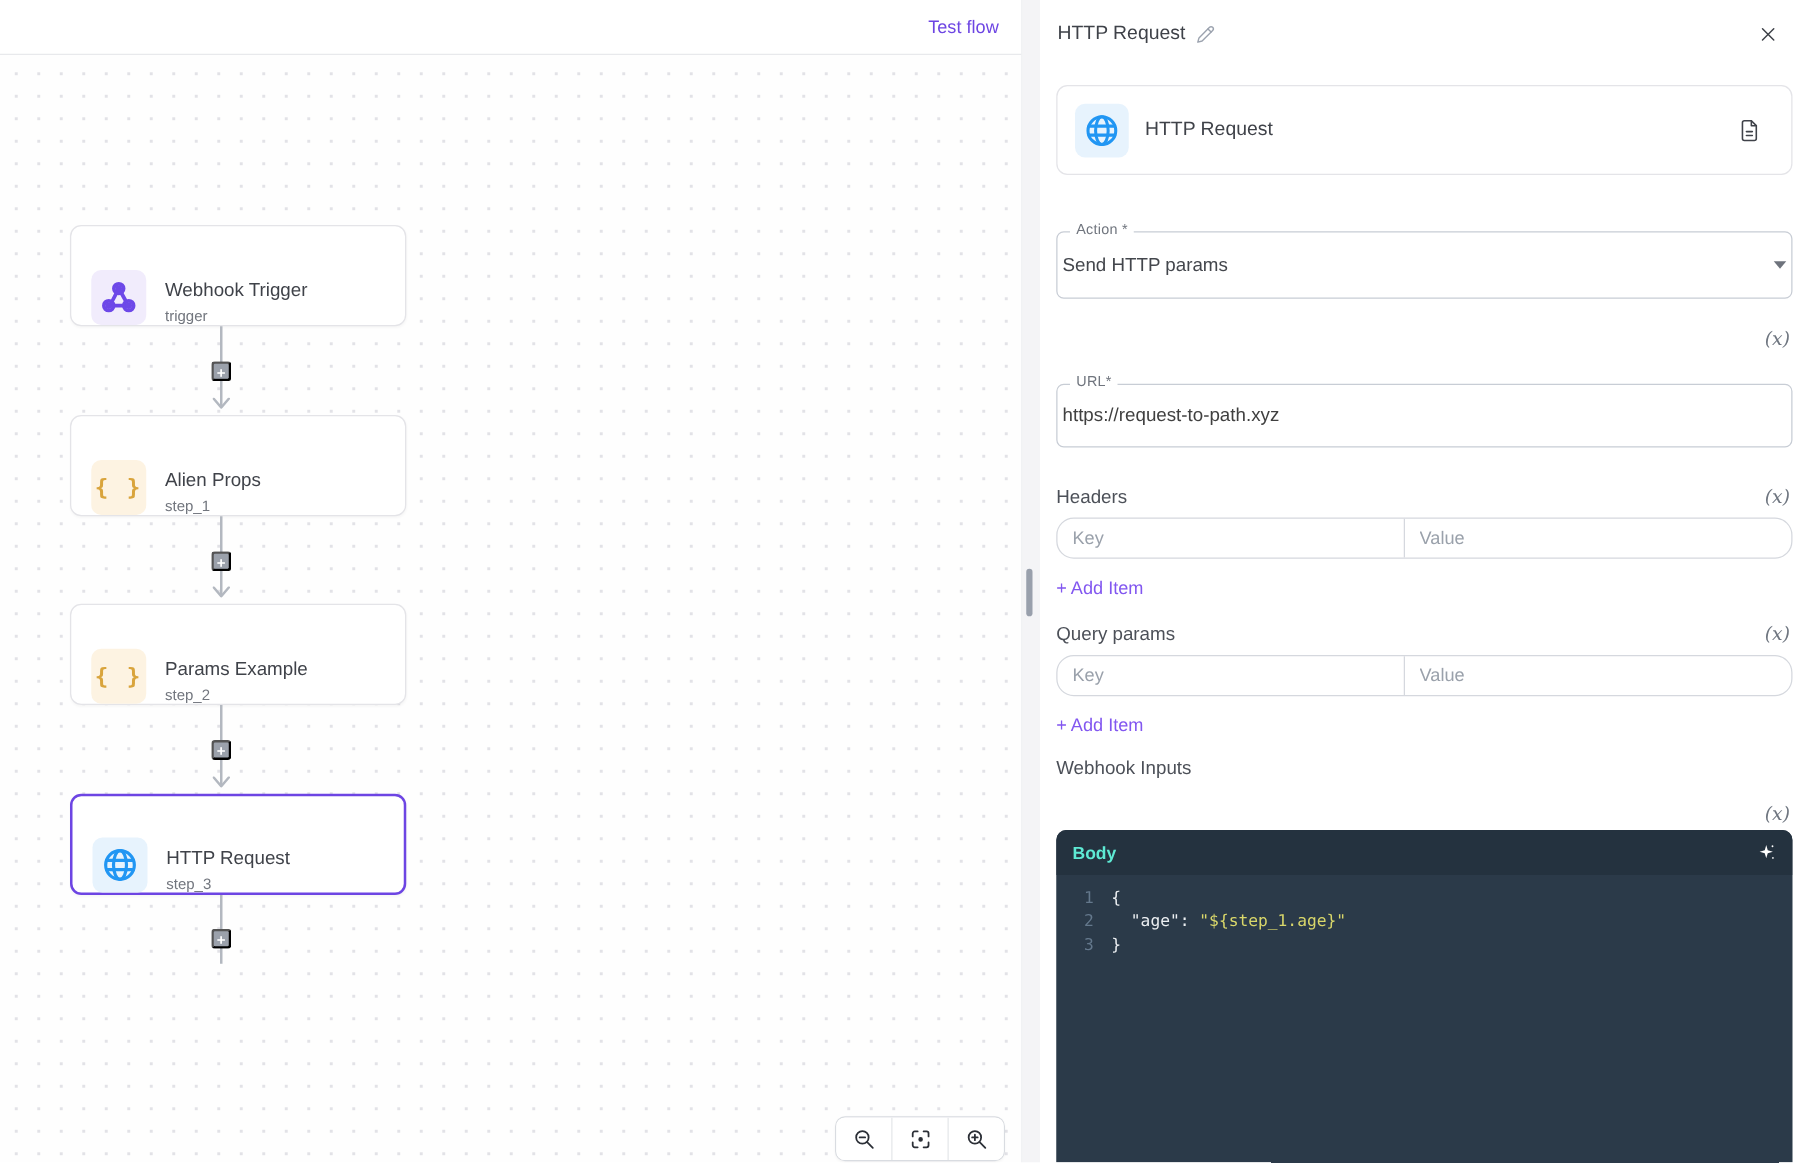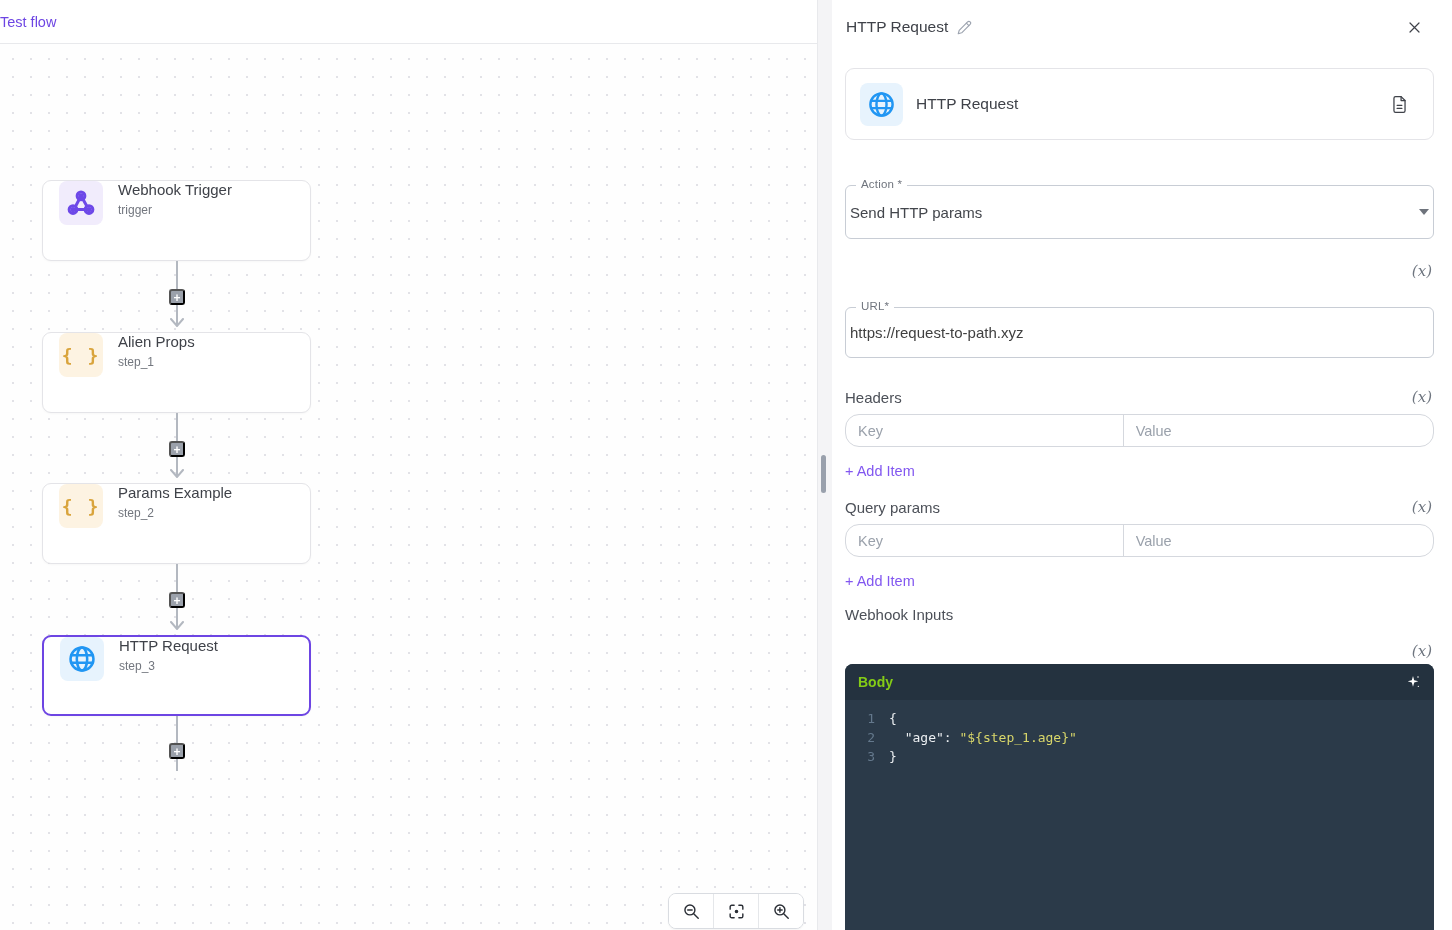--- a/index.html
+++ b/index.html
@@ -1,27 +1,27 @@
 <!DOCTYPE html>
 <html><head>
 <meta charset="utf-8">
 <style>
   * { margin:0; padding:0; box-sizing:border-box; }
   html,body { width:1452px; height:930px; overflow:hidden; }
   body { display:flex; font-family:"Liberation Sans", sans-serif; background:#fff; color:#3f4249; }
 
   
   .left-wrap { width:818px; height:930px; display:flex; flex-direction:column; border-right:1px solid #e8e9ec; }
-  .topbar { height:44px; background:#fff; border-bottom:1px solid #e8e9ec; display:flex; align-items:center; padding-right:18px; flex:none; }
+  .topbar { height:44px; background:#fff; border-bottom:1px solid #e8e9ec; display:flex; align-items:center; justify-content:flex-end; padding-right:18px; flex:none; }
   .testflow { color:#6d45e3; font-size:14.5px; cursor:pointer; background:none; border:none; font-family:inherit; }
   .canvas { position:relative; flex:1; background:#fefefe;
     background-image: radial-gradient(#e2e2e7 1.4px, transparent 1.4px);
     background-size:18px 18px; background-position:4px 6px; }
 
-  .node { position:absolute; left:42px; width:269px; height:81px; background:#fff; border:1px solid #e4e4e8; border-radius:9px; display:flex; align-items:flex-start; padding:0 16px; gap:15px; box-shadow:0 1px 2px rgba(0,0,0,0.03); cursor:pointer; }
+  .node { position:absolute; left:56px; width:269px; height:81px; background:#fff; border:1px solid #e4e4e8; border-radius:9px; display:flex; align-items:flex-end; padding:0 16px; gap:15px; box-shadow:0 1px 2px rgba(0,0,0,0.03); cursor:pointer; }
   .node.selected { border:2px solid #6d45e3; }
   .node-icon { width:44px; height:44px; border-radius:8px; display:flex; align-items:center; justify-content:center; flex:none; }
   .icon-purple-bg { background:#f1ecfc; }
   .icon-amber-bg { background:#fdf3e2; }
   .icon-blue-bg { background:#e7f3fd; }
   .braces-glyph { font-family:"DejaVu Sans Mono", monospace; font-size:18px; font-weight:700; color:#d9a43c; letter-spacing:2px; }
   .node-title { font-size:15px; color:#3f4249; font-weight:500; margin-bottom:5px; }
   .node-sub { font-size:12px; color:#72767e; }
 
   .conn-line { position:absolute; left:176px; width:2px; background:#b3b8c0; }
@@ -68,21 +68,21 @@
 
   .kv-row { display:flex; margin:6px 18px 0 13px; height:33px; border:1px solid #d5d8de; border-radius:14px; }
   .kv-row input { border:none; outline:none; font-size:14.5px; padding:0 12px; font-family:inherit; color:#43464c; background:transparent; }
   .kv-row input::placeholder { color:#9aa1ab; }
   .kv-key { width:47.3%; border-right:1px solid #d5d8de !important; border-radius:0; }
   .kv-val { flex:1; }
   .add-item { margin:14px 0 0 13px; height:20px; font-size:14.5px; color:#8257f0; cursor:pointer; background:none; border:none; text-align:left; font-family:inherit; width:110px; }
 
   .editor { margin:3px 18px 0 13px; flex:1; background:#2b3a49; border-radius:8px 8px 0 0; display:flex; flex-direction:column; overflow:hidden; }
   .editor-header { height:36px; background:#24323f; display:flex; align-items:center; padding:0 13px; flex:none; }
-  .editor-title { color:#84cc16; font-size:14px; font-weight:700; }
+  .editor-title { color:#5eead4; font-size:14px; font-weight:700; }
   .sparkle-btn { margin-left:auto; background:none; border:none; cursor:pointer; display:flex; }
   .code-area { padding-top:9px; font-family:"DejaVu Sans Mono", monospace; font-size:13px; line-height:19px; }
   .code-line { display:flex; white-space:pre; }
   .lnum { width:30px; text-align:right; margin-right:14px; color:#64788c; flex:none; }
   .tok-plain { color:#eceff2; }
   .tok-string { color:#d9d76a; }
 
   svg { display:block; }
 </style>
 </head>

